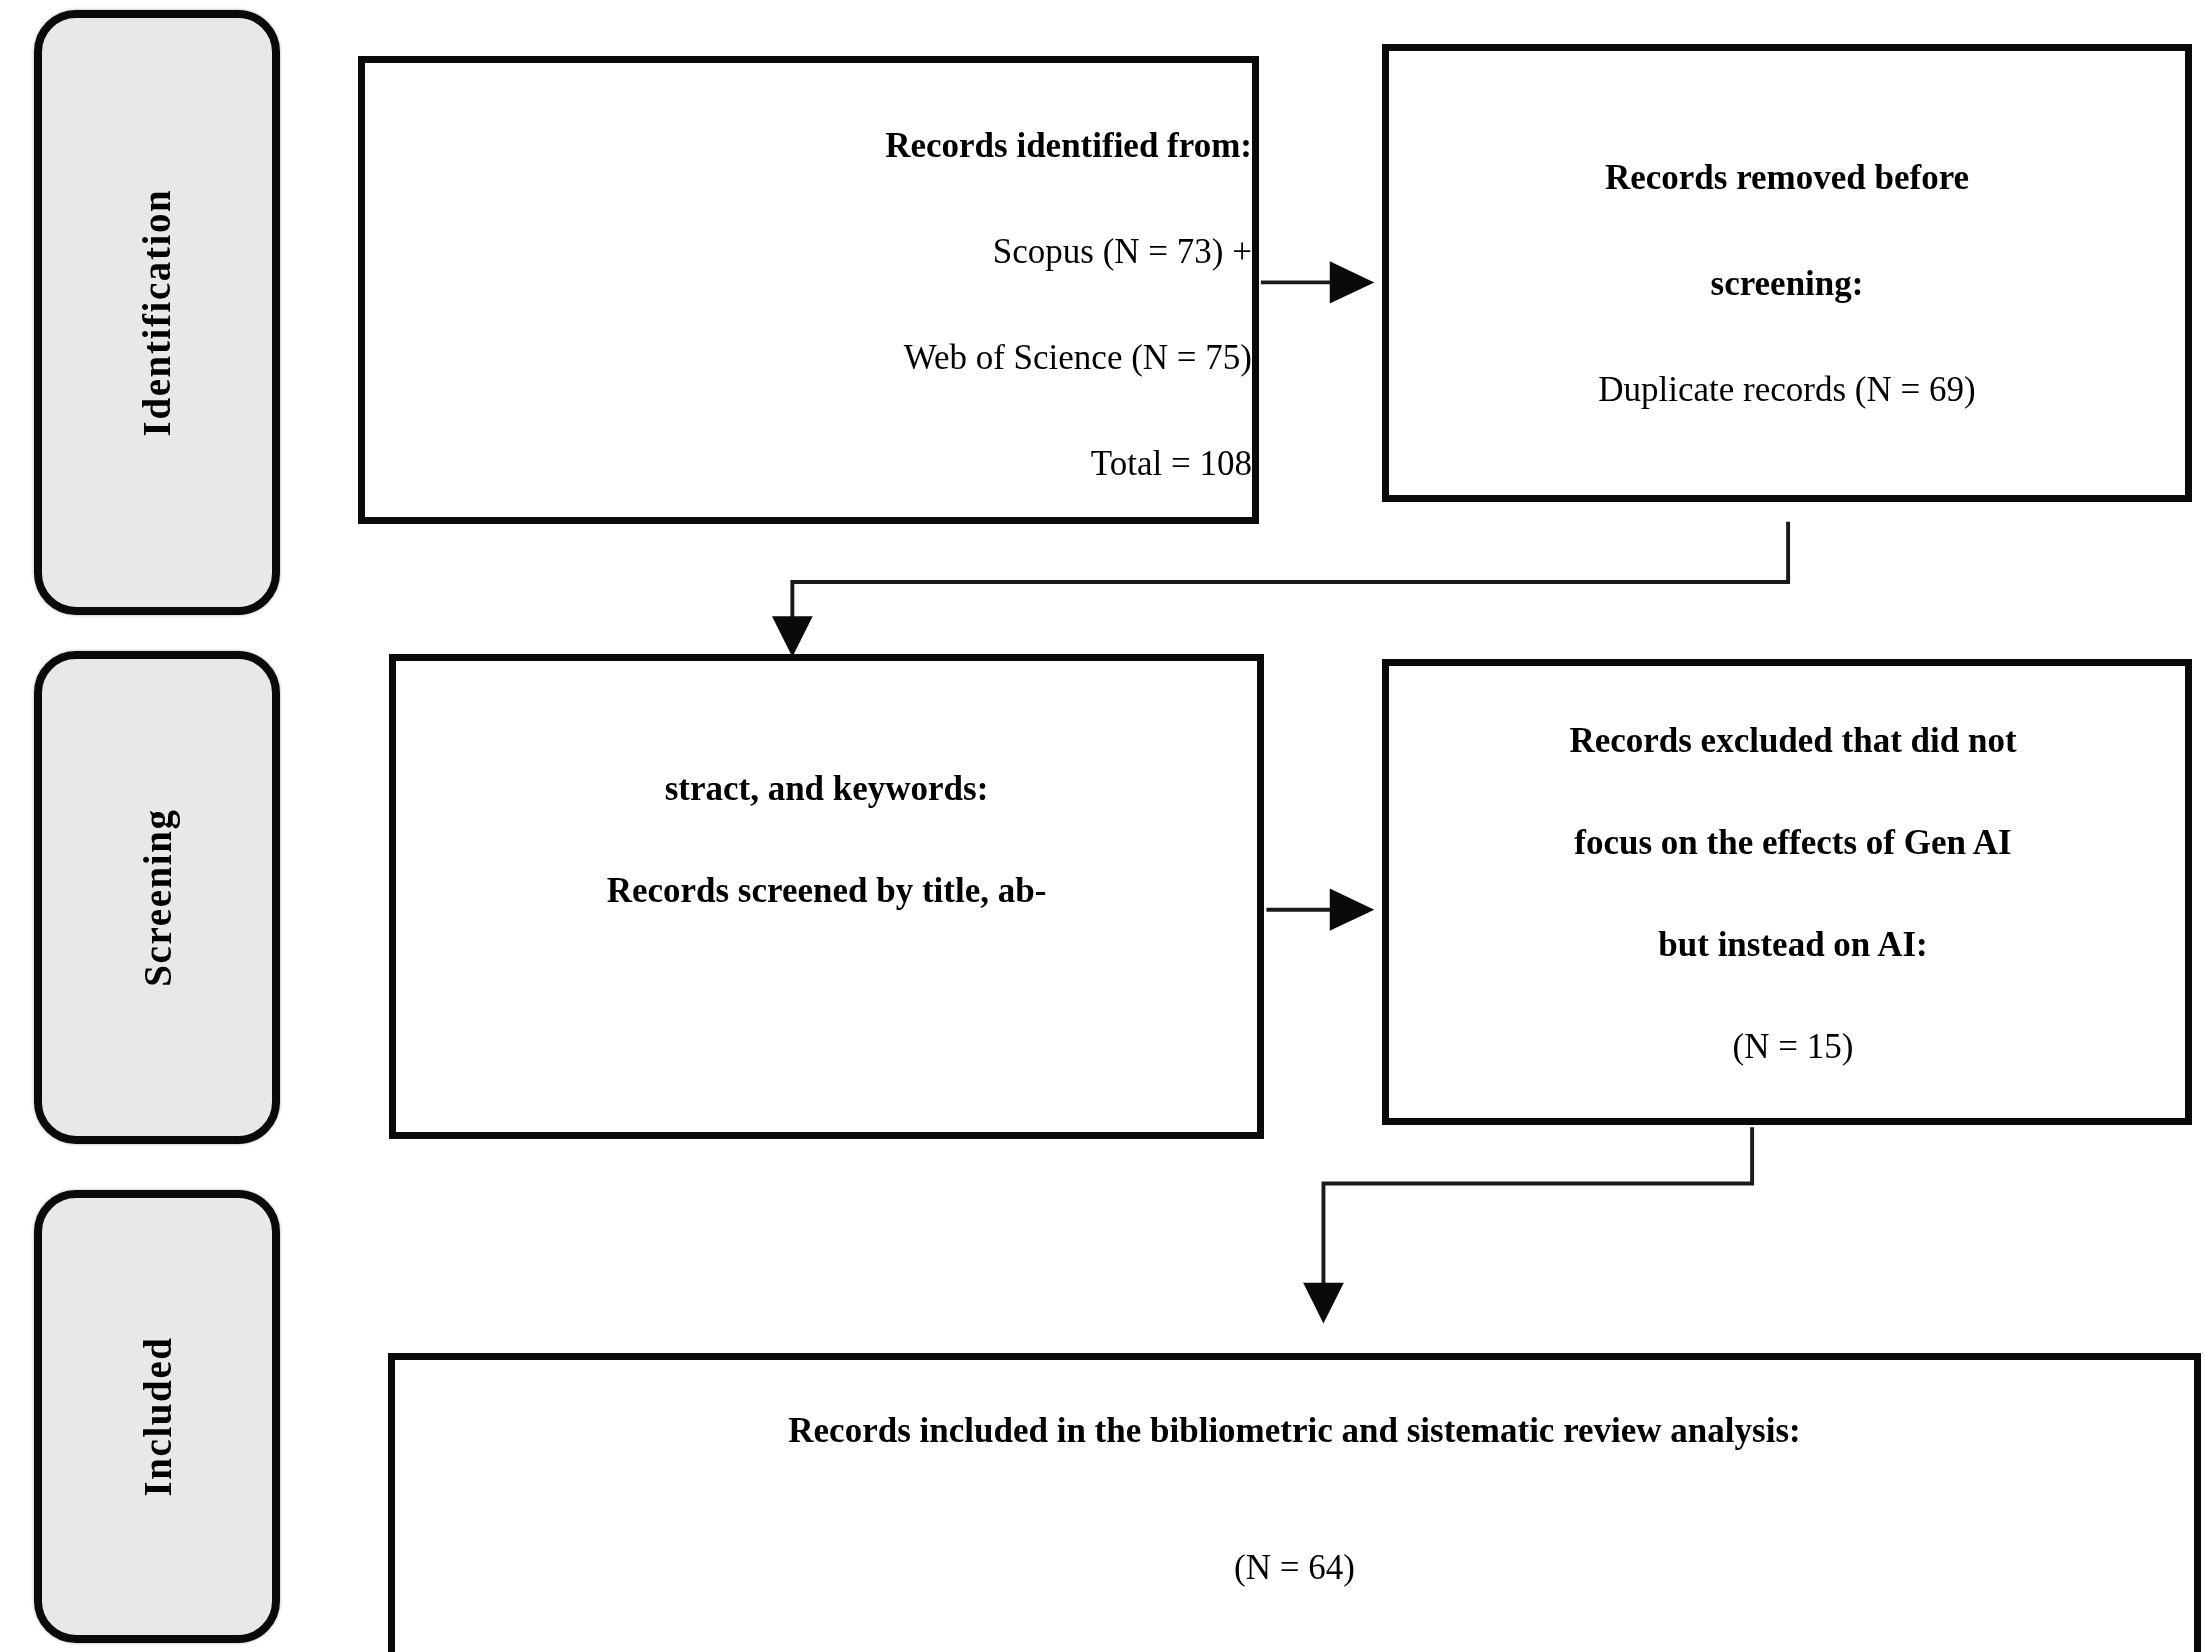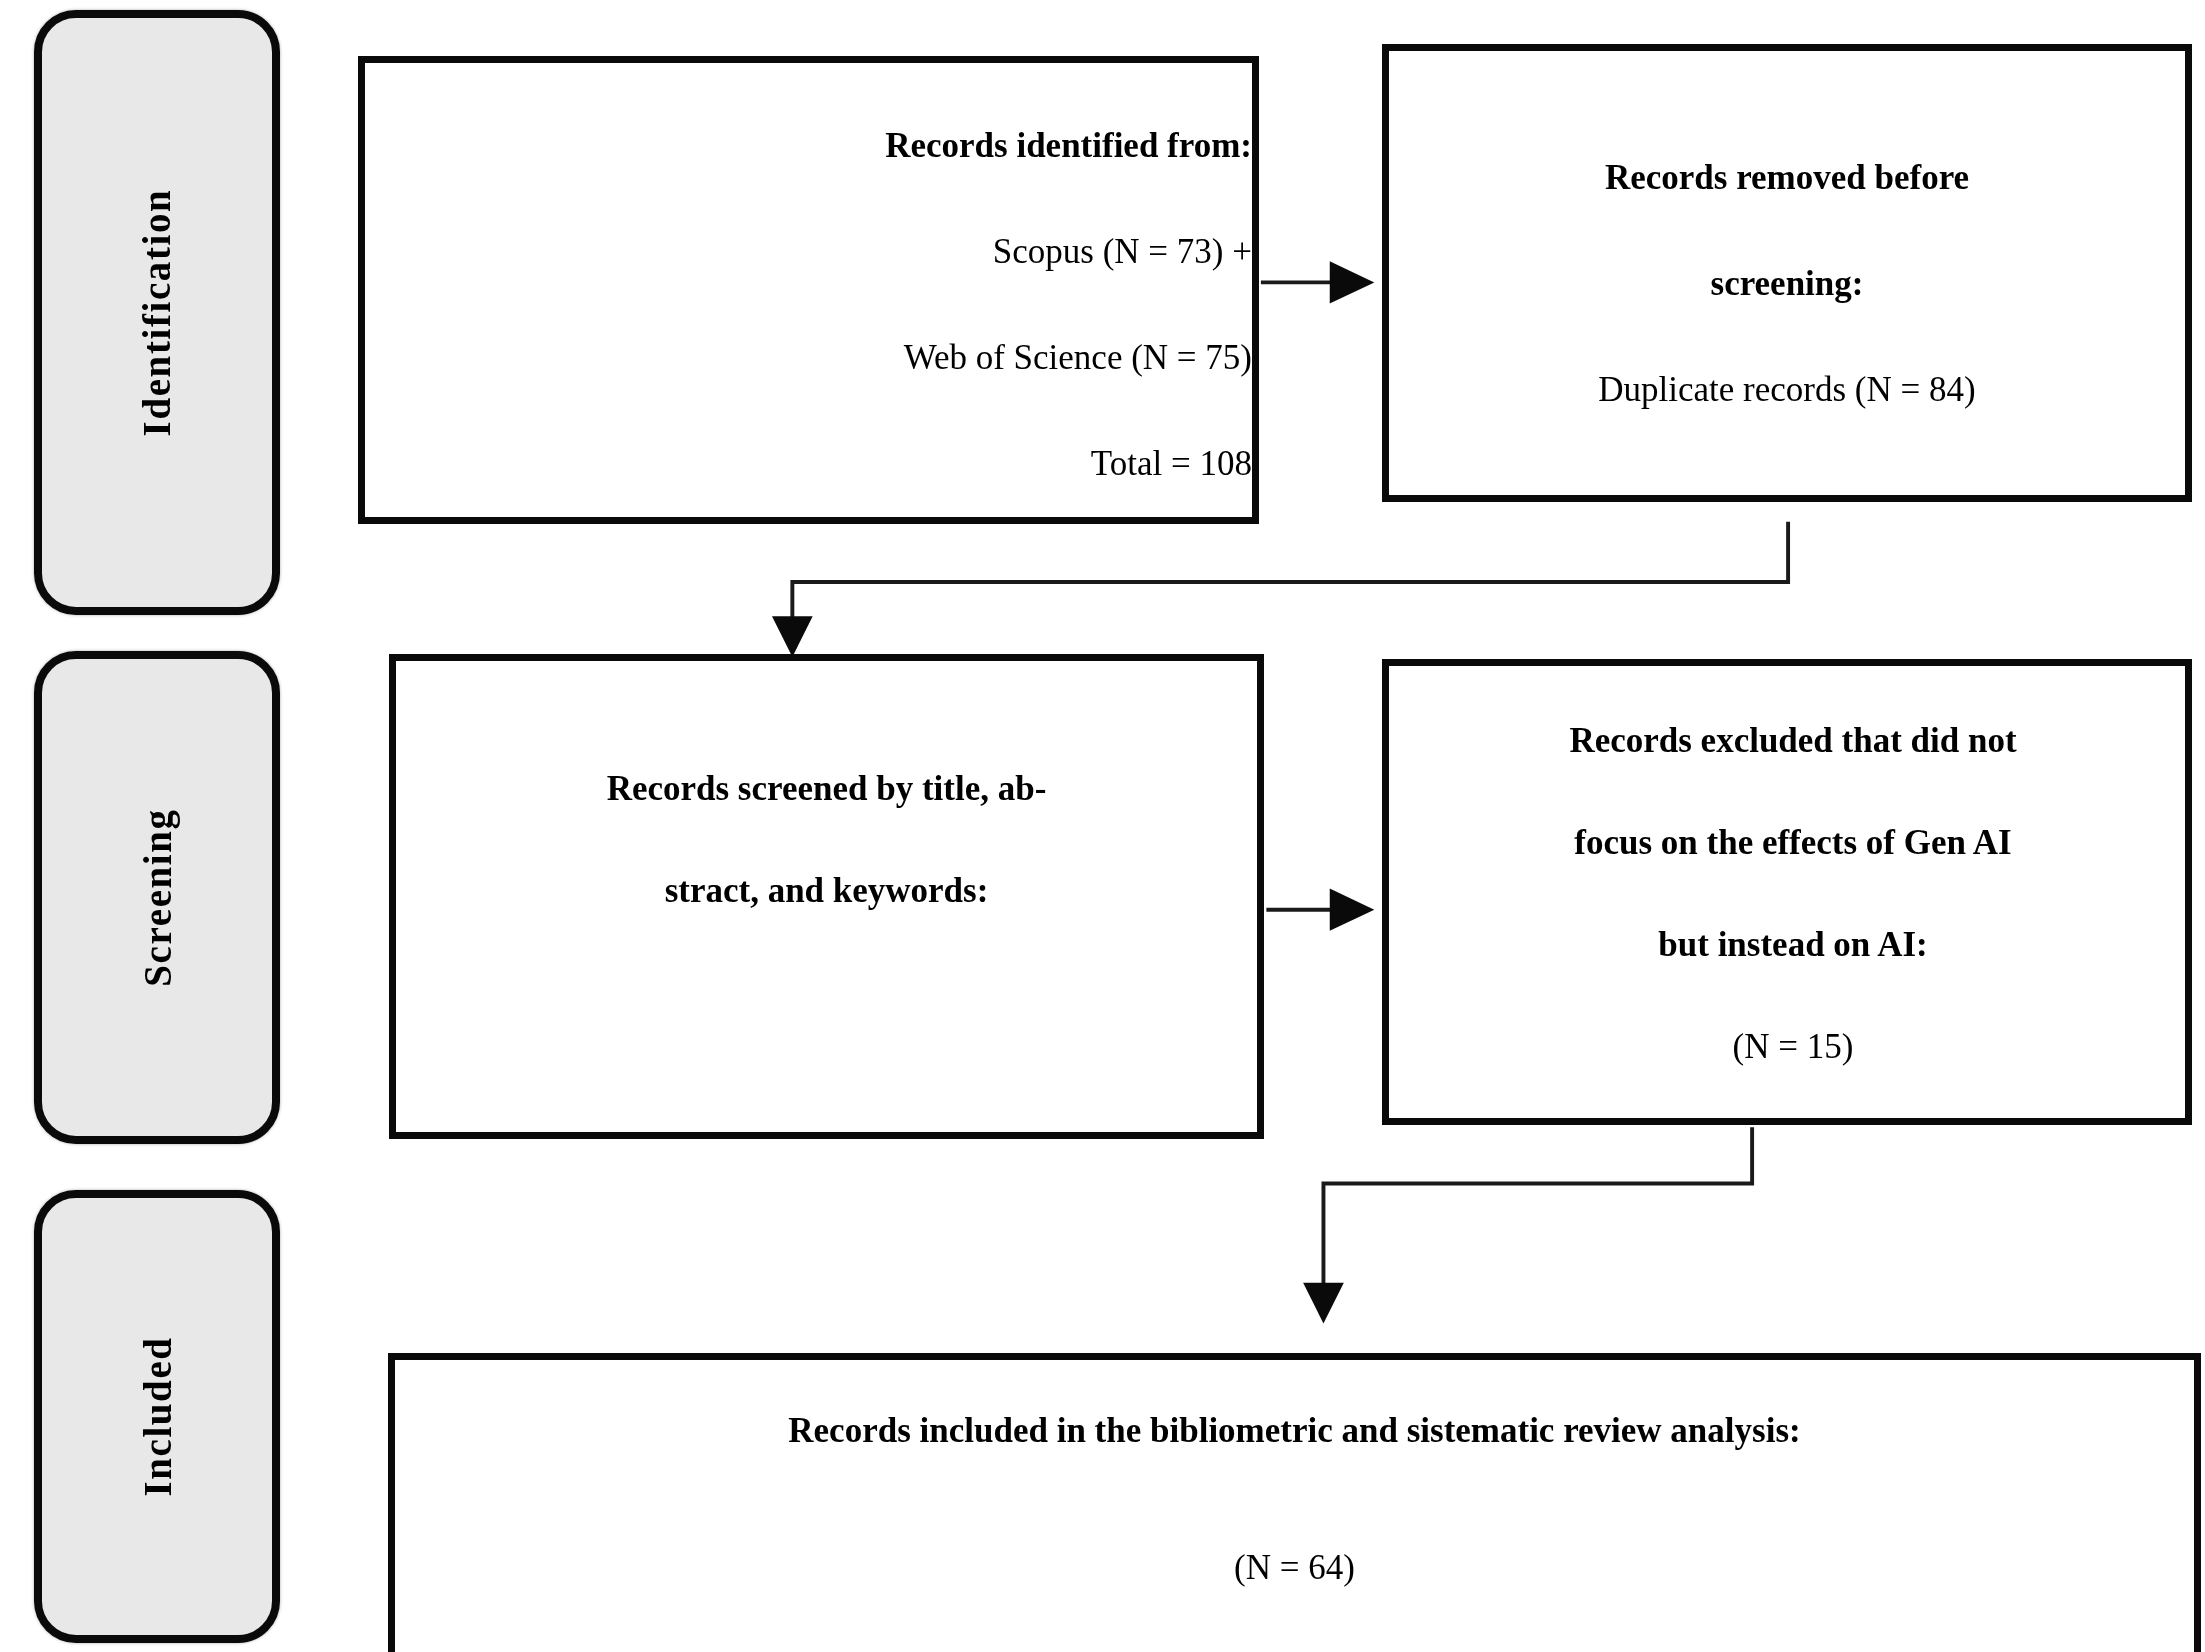--- a/index.html
+++ b/index.html
@@ -110,26 +110,26 @@
   <div class="box" id="box-identified">
     <span class="line bold">Records identified from:</span>
     <span class="line">Scopus (N = 73) +</span>
     <span class="line">Web of Science (N = 75)</span>
     <span class="line">Total = 108</span>
   </div>
 
   <div class="box" id="box-removed">
     <span class="line bold">Records removed before</span>
     <span class="line bold">screening:</span>
-    <span class="line">Duplicate records (N = 84)</span>
+    <span class="line">Duplicate records (N = 69)</span>
   </div>
 
   <div class="box" id="box-screened">
+    <span class="line bold">stract, and keywords:</span>
     <span class="line bold">Records screened by title, ab-</span>
-    <span class="line bold">stract, and keywords:</span>
   </div>
 
   <div class="box" id="box-excluded">
     <span class="line bold">Records excluded that did not</span>
     <span class="line bold">focus on the effects of Gen AI</span>
     <span class="line bold">but instead on AI:</span>
     <span class="line">(N = 15)</span>
   </div>
 
   <div class="box" id="box-included">

